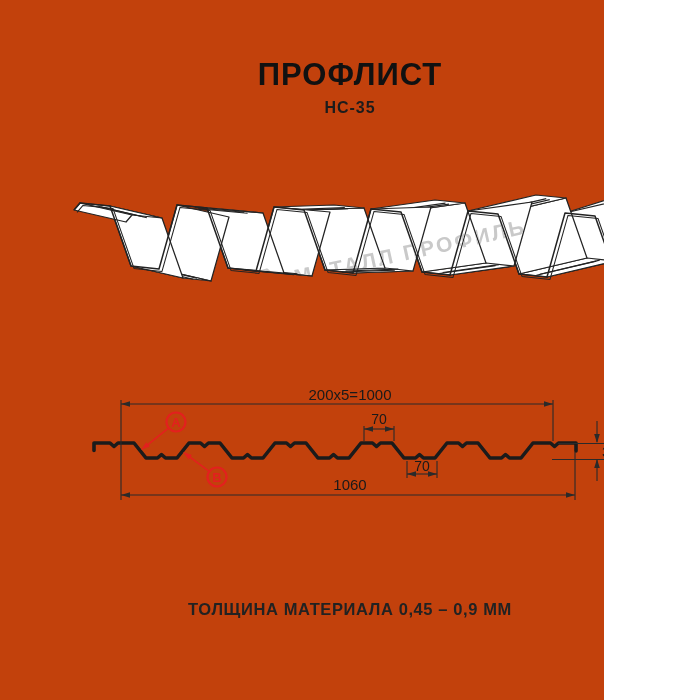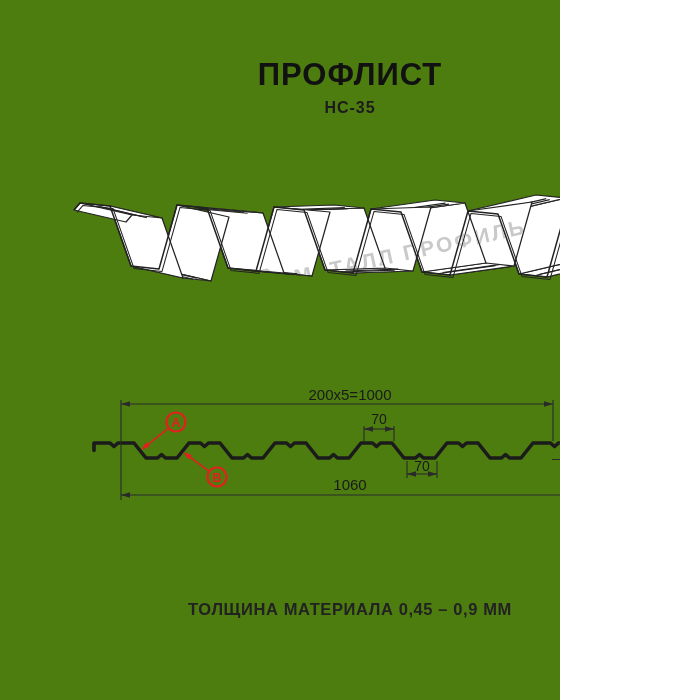--- a/index.html
+++ b/index.html
@@ -1,16 +1,16 @@
 <!DOCTYPE html>
 <html><head>
 <meta charset="utf-8">
 <style>
   html,body{margin:0;padding:0;background:#fff;}
-  .page{position:relative;width:560px;height:700px;background:#4d7c0f;overflow:hidden;
+  .page{position:relative;width:604px;height:700px;background:#c2410c;overflow:hidden;
         font-family:"Liberation Sans","DejaVu Sans",sans-serif;color:#1a1a1a;}
   .title{position:absolute;left:0;top:57px;width:700px;text-align:center;
          font-size:31px;font-weight:700;letter-spacing:1px;color:#111;}
   .subtitle{position:absolute;left:0;top:99px;width:700px;text-align:center;
          font-size:16px;font-weight:700;letter-spacing:1px;color:#1c1c1c;}
   .footer{position:absolute;left:0;top:600px;width:700px;text-align:center;
          font-size:16.5px;font-weight:600;letter-spacing:.6px;color:#222;}
   svg{position:absolute;}
   .wm{position:absolute;mix-blend-mode:darken;pointer-events:none;}
   .wm-text{position:absolute;white-space:nowrap;font-weight:700;font-size:21px;

